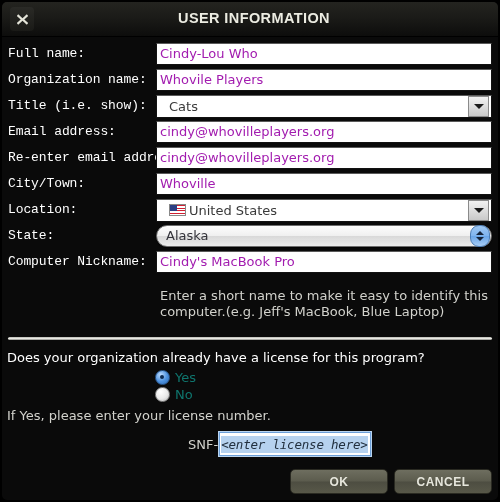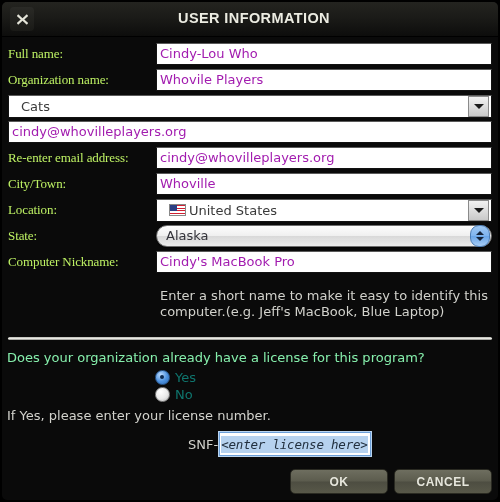--- a/index.html
+++ b/index.html
@@ -60,23 +60,23 @@
   }
   .row {
     display: flex;
     align-items: center;
     height: 25px;
     margin-bottom: 1px;
   }
   .lbl {
     width: 148px;
     flex: 0 0 148px;
-    color: #bef264;
-    font-size: 13px;
-    font-family: Liberation Serif, serif;
+    color: #ffffff;
+    font-size: 13px;
+    font-family: Liberation Mono, monospace;
     white-space: nowrap;
     letter-spacing: -0.1px;
   }
   .fieldwrap {
     flex: 1 1 auto;
     position: relative;
     height: 22px;
   }
   input.txt {
     box-sizing: border-box;
@@ -210,21 +210,21 @@
   .divider {
     margin: 17px 6px 0 6px;
     height: 3px;
     background: linear-gradient(to bottom, #b8b8b2, #e8e8e2 50%, #8d8d88);
     border-radius: 2px;
   }
 
   
   .lic-q {
     margin: 10px 0 0 5px;
-    color: #86efac;
+    color: #ffffff;
     font-size: 13px;
   }
   .radios {
     margin: 5px 0 0 153px;
   }
   .radio-row {
     display: flex;
     align-items: center;
     height: 15px;
     margin-bottom: 2px;
@@ -347,33 +347,35 @@
     </div>
 
     <div class="row">
       <div class="lbl">Organization name:</div>
       <div class="fieldwrap">
         <input class="txt" type="text" value="Whovile Players" style="">
       </div>
     </div>
 
     <div class="row">
+      <div class="lbl">Title (i.e. show):</div>
       <div class="fieldwrap">
         <div class="combo">
           <div class="combo-val">
             <span>Cats</span>
           </div>
           <div class="combo-btn">
             <span class="tri-down"></span>
           </div>
         </div>
       </div>
     </div>
 
     <div class="row">
+      <div class="lbl">Email address:</div>
       <div class="fieldwrap">
         <input class="txt" type="text" value="cindy@whovilleplayers.org" style="">
       </div>
     </div>
 
     <div class="row">
       <div class="lbl">Re-enter email address:</div>
       <div class="fieldwrap">
         <input class="txt" type="text" value="cindy@whovilleplayers.org" style="">
       </div>

